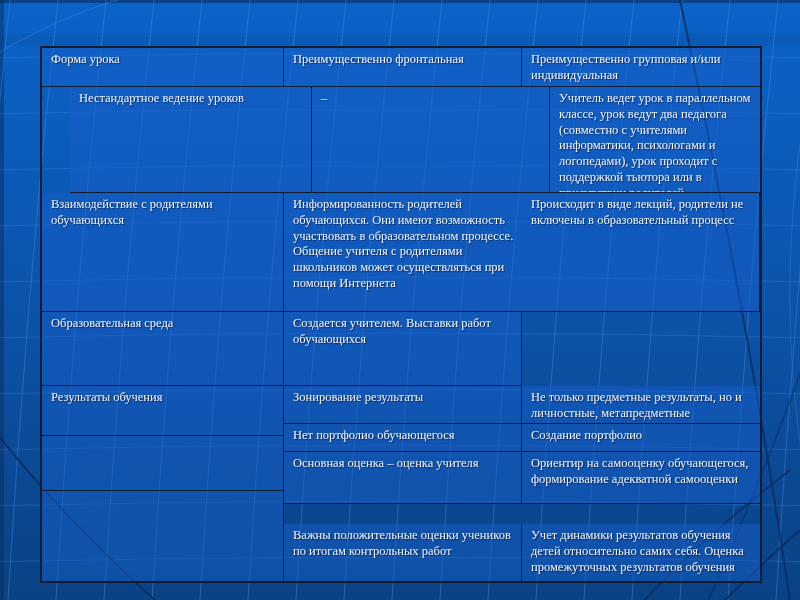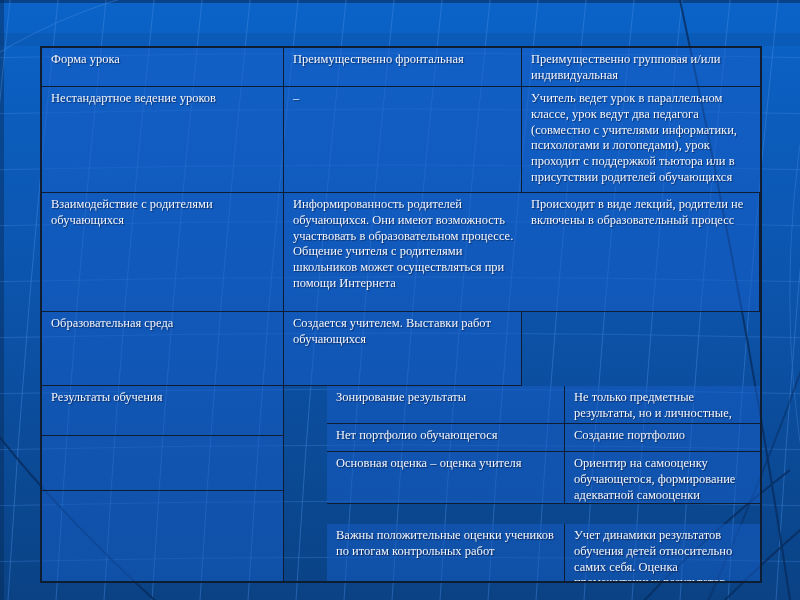--- a/index.html
+++ b/index.html
@@ -11,22 +11,22 @@
   }
   .bg { position: absolute; left: 0; top: 0; width: 800px; height: 600px; }
   .table {
     position: absolute; left: 40px; top: 46px;
     width: 722px; height: 537px;
     border: 2px solid var(--border, #0f1d33);
     box-sizing: border-box;
     display: flex; flex-direction: column;
   }
   .trow { display: flex; min-height: 0; }
-  .r1 { height: 39px; } .r2 { height: 106px; } .r3 { height: 119px; } .r4 { height: 74px; }
-  .results { flex: 1; display: flex; min-height: 0; gap: 43px; }
+  .r1 { height: 39px; } .r2 { height: 106px; margin-left: 28px; } .r3 { height: 119px; } .r4 { height: 74px; }
+  .results { flex: 1; display: flex; min-height: 0; }
   .cell {
     box-sizing: border-box;
     padding: 4px 8px 3px 9px;
     background: var(--cell-fill, rgba(23,93,200,0.52));
     color: var(--text, #f4f6fc);
     font-size: 12.5px; line-height: 1.26;
     text-shadow: 1px 1px 1px rgba(5,15,45,0.6);
     border-right: 1px solid var(--border, #0f1d33);
     border-bottom: 1px solid var(--border, #0f1d33);
     overflow: hidden;

